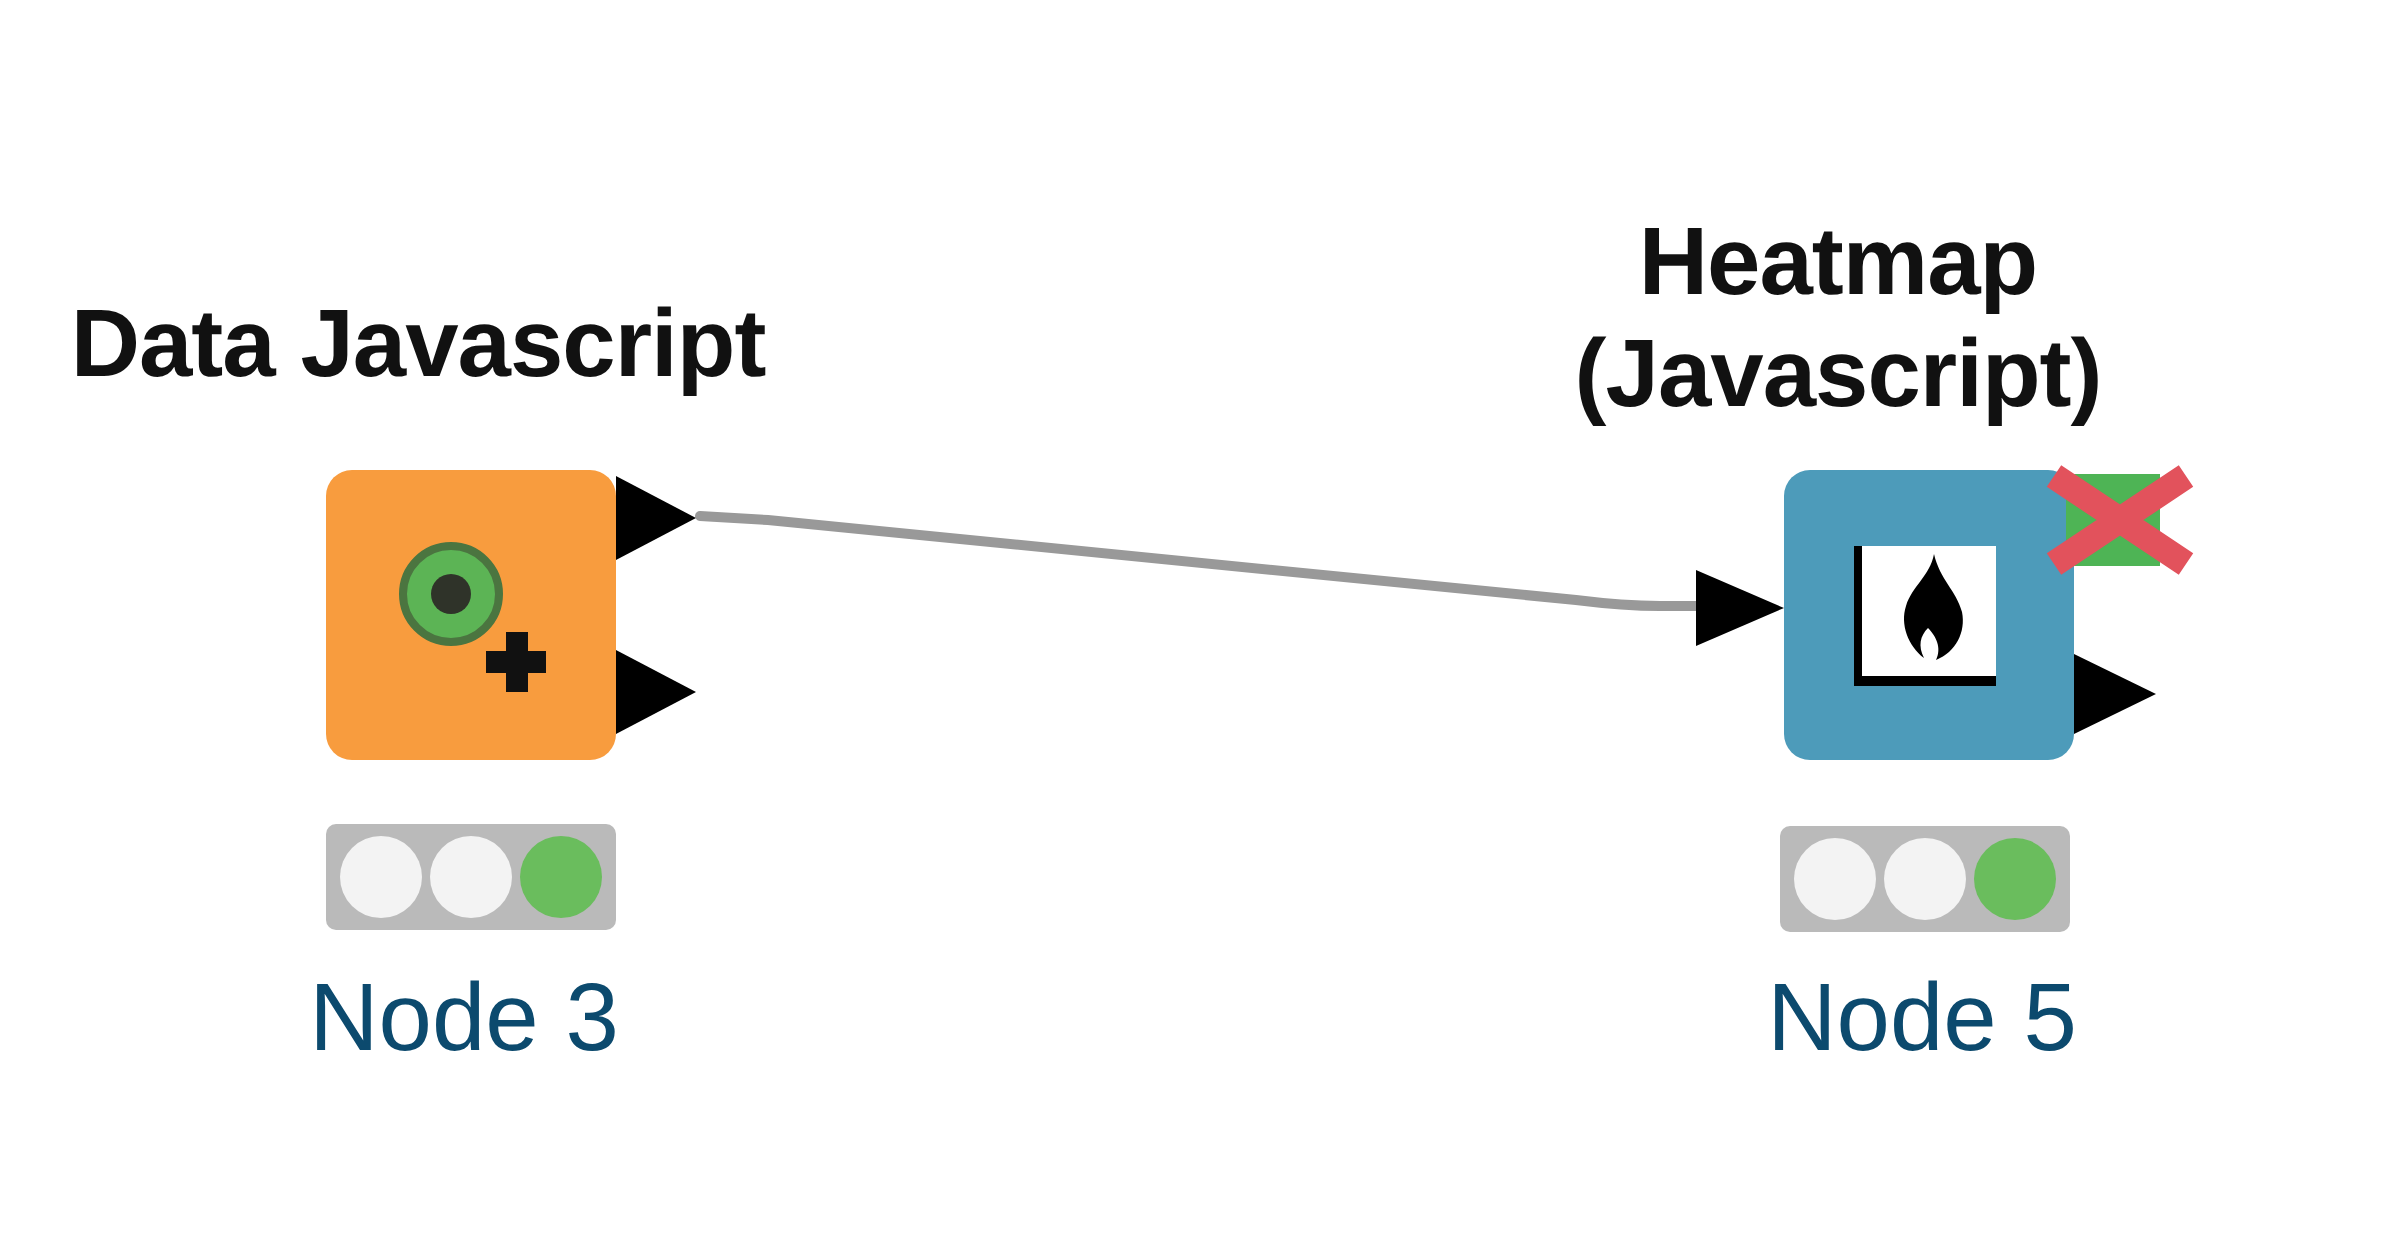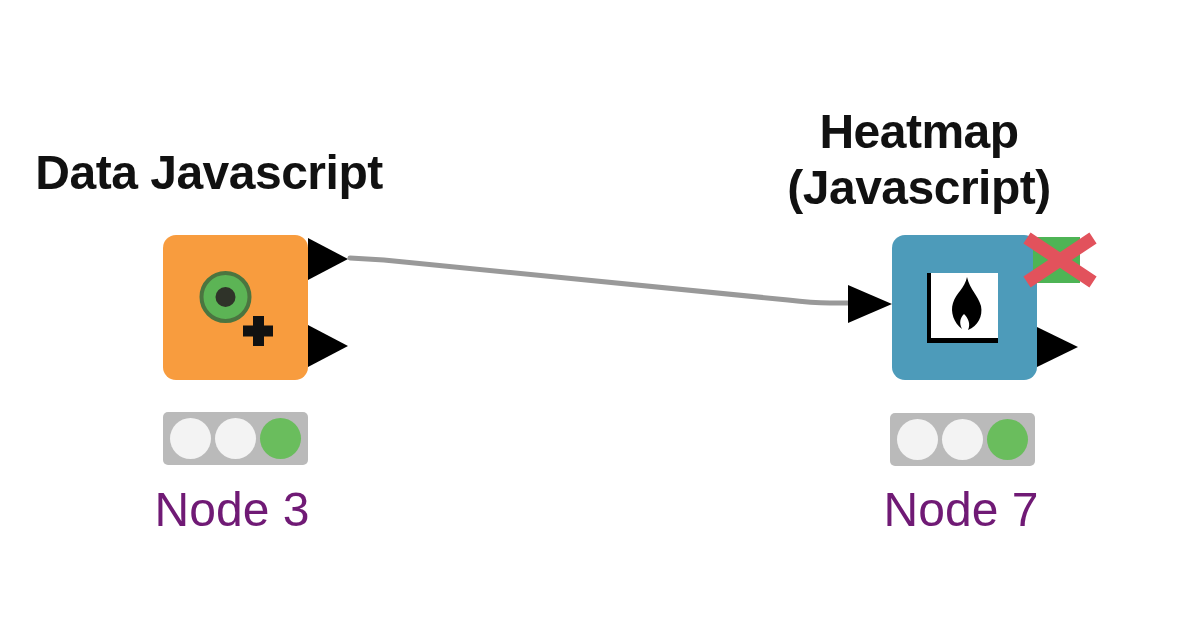--- a/index.html
+++ b/index.html
@@ -9,21 +9,21 @@
   }
   
   .node-title{
     position:absolute;text-align:center;font-weight:bold;
     font-size:48px;line-height:56px;letter-spacing:-0.5px;color:#111111;
   }
   .title-node3{left:29px;top:145px;width:360px;}
   .title-node2{left:749px;top:82px;width:340px;margin-top:22px;}
   .node-label{
     position:absolute;text-align:center;font-weight:normal;
-    font-size:48px;line-height:56px;color:#701a75;
+    font-size:48px;line-height:56px;color:#0c4a6e;
   }
   .label-node3{left:132px;top:482px;width:200px;}
   .label-node2{left:861px;top:482px;width:200px;}
   
   .node-body{position:absolute;width:145px;height:145px;border-radius:13px;}
   .body-node3{left:163px;top:235px;background:#F89C3E;}
   .body-node2{left:892px;top:235px;background:#4D9BBA;}
   .node-body svg{position:absolute;left:0;top:0;}
   
   .icon-plate{
@@ -104,15 +104,15 @@
   <svg class="badge-x" width="90" height="68" viewBox="0 0 90 68">
     <path d="M12 12 L78 56 M78 12 L12 56" stroke="#E2525C" stroke-width="13" fill="none"></path>
   </svg>
 
   <div class="traffic tl-node2">
     <span class="light light-off"></span>
     <span class="light light-off"></span>
     <span class="light light-on"></span>
   </div>
 
-  <div class="node-label label-node2">Node 7</div>
+  <div class="node-label label-node2">Node 5</div>
 
 </div>
 
 </body></html>

